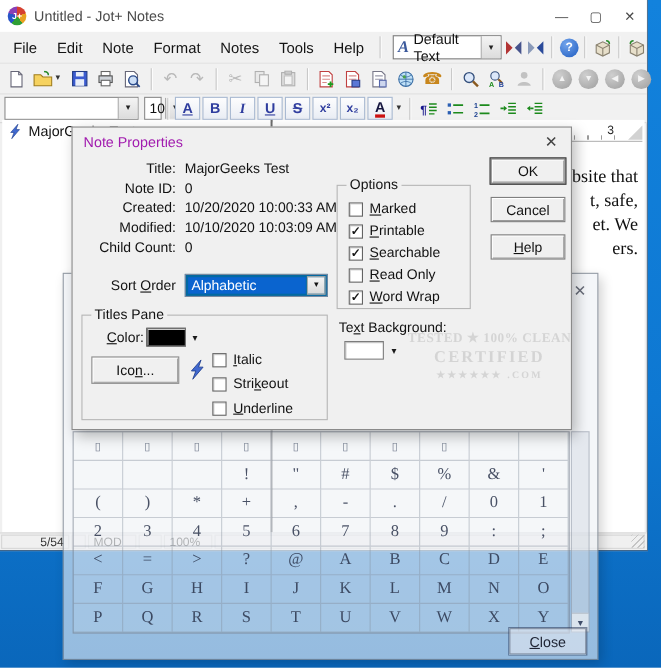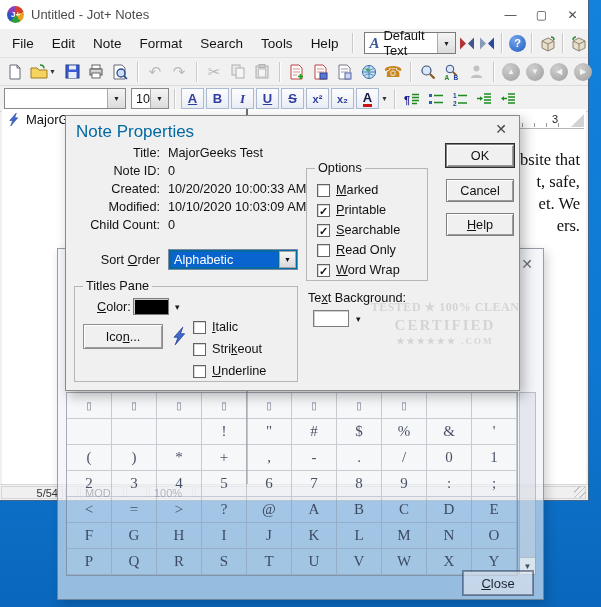--- a/index.html
+++ b/index.html
@@ -70,21 +70,21 @@
   .statusbar{position:absolute;left:0;top:484px;width:588px;height:16px;background:#f0f0f0;border-top:1px solid #d8d8d8;display:flex;align-items:center;box-sizing:border-box}
   .sb-box{border:1px solid #d6d6d6;height:13px;line-height:12px;font-size:11px;color:#333;padding:0 4px;box-sizing:border-box;flex:none}
   .sb-right{text-align:right}
   .sb-grip{position:absolute;right:2px;bottom:2px;width:12px;height:12px;
     background:repeating-linear-gradient(135deg,#c4c4c4 0 1px,transparent 1px 4px)}
 
   
   #np-dialog{position:absolute;left:65px;top:115px;width:455px;height:276px;z-index:10;
     background:#f0f0f0;border:1px solid #8a8a8a;box-shadow:4px 5px 12px rgba(0,0,0,.28);
     font-size:12.7px;color:#111;box-sizing:border-box}
-  .np-title-text{position:absolute;left:10px;top:6px;font-size:17px;color:#0369a1}
+  .np-title-text{position:absolute;left:10px;top:6px;font-size:13px;color:#a21caf}
   .np-close{position:absolute;right:12px;top:5px;font-size:14px;color:#444}
   .np-lab{position:absolute;left:2px;width:92px;text-align:right;color:#111}
   .np-val{position:absolute;left:102px;color:#111;white-space:nowrap}
   .groupbox{position:absolute;border:1px solid #b6b6b6;box-sizing:border-box}
   .group-label{position:absolute;top:-8px;left:8px;background:#f0f0f0;padding:0 3px;font-size:12.7px}
   .checkrow{position:absolute;display:flex;align-items:flex-end}
   .cb{width:13px;height:13px;background:#fff;border:1px solid #636363;box-shadow:inset 1px 1px 0 #d7d7d7;
     display:flex;align-items:center;justify-content:center;font-size:11px;font-weight:bold;color:#151515;line-height:10px;flex:none;box-sizing:border-box}
   .checkrow .lbl{margin-left:6px;white-space:nowrap}
   .combo{position:absolute;background:#0369a1;border:1px solid #7a8aa0;box-sizing:border-box}
@@ -134,21 +134,21 @@
       <div class="win-btn">✕</div>
     </div>
   </div>
 
   <div class="menubar">
     <div id="menu-items">
         <span class="menu-item">File</span>
         <span class="menu-item">Edit</span>
         <span class="menu-item">Note</span>
         <span class="menu-item">Format</span>
-        <span class="menu-item">Search</span>
+        <span class="menu-item">Notes</span>
         <span class="menu-item">Tools</span>
         <span class="menu-item">Help</span>
       </div>
     <div class="mb-sep"></div>
     <div class="style-combo">
       <span class="combo-a">A</span>
       <span class="style-combo-text">Default Text</span>
       <span class="drop-btn">▼</span>
     </div>
     <div class="mb-icon">
@@ -318,21 +318,21 @@
           <span>▶</span>
         </span>
       </div>
   </div>
 
   <div class="formatbar">
     <div class="mini-combo" style="width:122px">
       <span class="val"></span>
       <span class="drop-btn">▼</span>
     </div>
-    <div class="mini-combo" style="width:38px;margin-left:5px">
+    <div class="mini-combo" style="width:16px;margin-left:5px">
       <span class="val">10</span>
       <span class="drop-btn">▼</span>
     </div>
     <div class="mb-sep"></div>
     <div class="fmt-btn fmt-un">
         <span>A</span>
       </div>
     <div class="fmt-btn">
         <span>B</span>
       </div>

